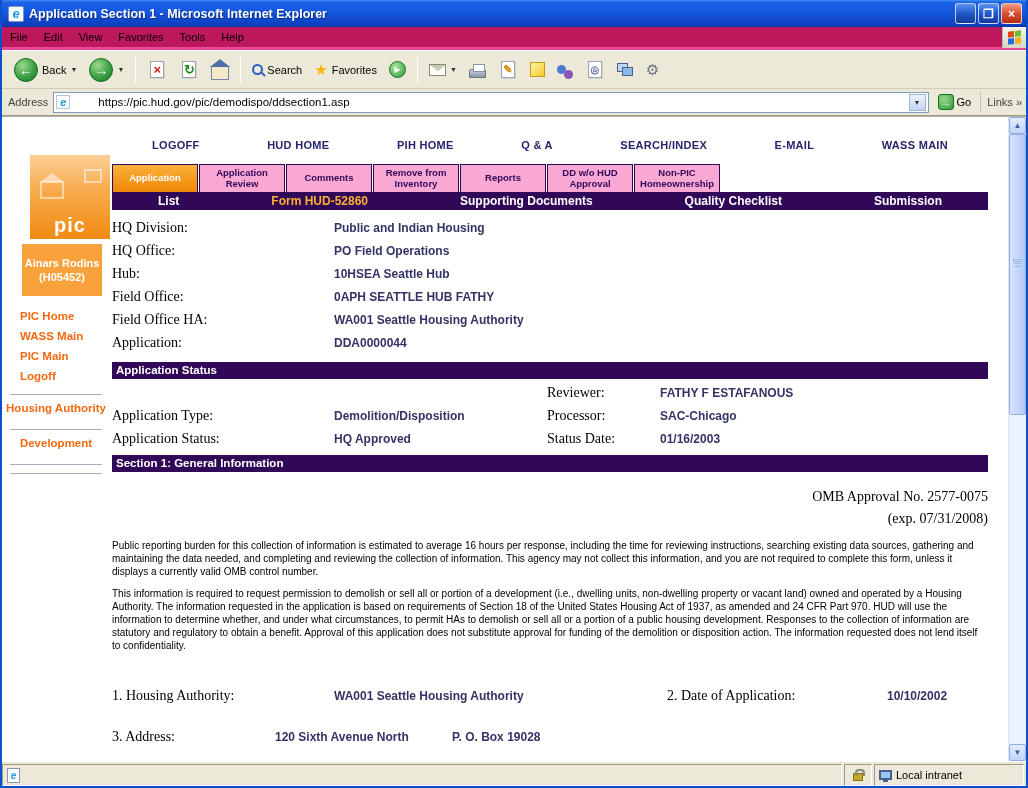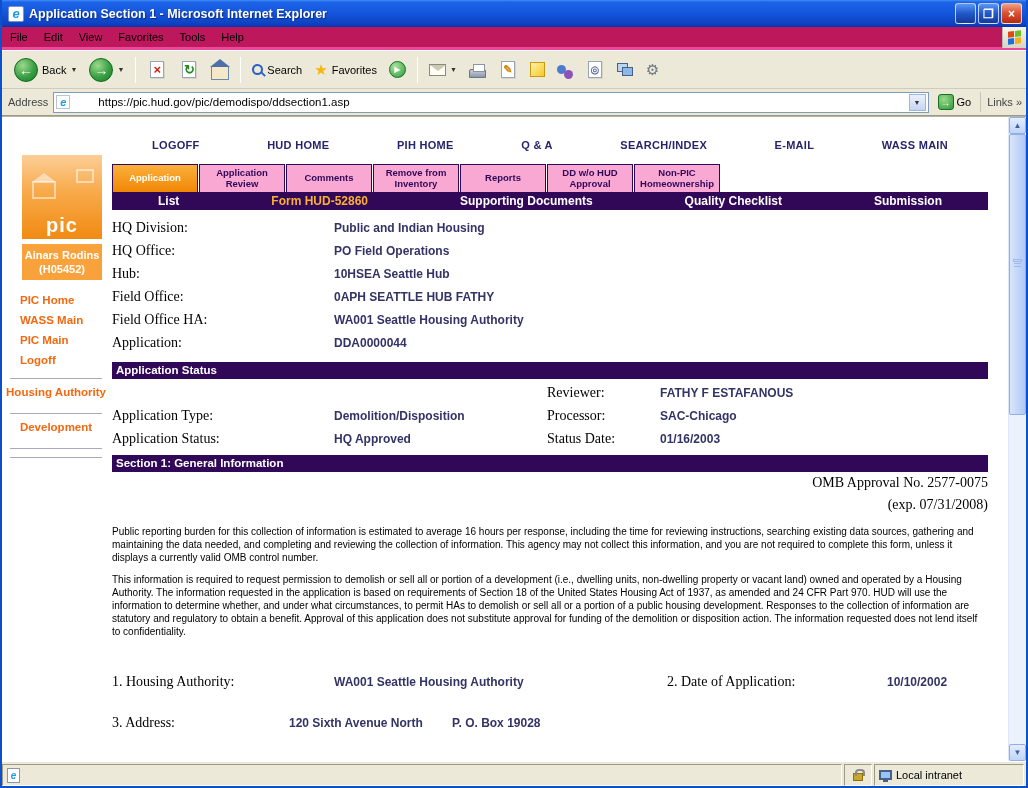--- a/index.html
+++ b/index.html
@@ -76,28 +76,28 @@
   .go-btn { display:flex; align-items:center; gap:3px; font-size:11px; padding:1px 4px; }
   .go-ico { width:16px; height:16px; border-radius:3px; background:radial-gradient(circle at 35% 30%,#9CD98C,#2F9A3C); color:#fff; font-size:10px; font-weight:bold;
             display:flex; align-items:center; justify-content:center; border:1px solid #157020; }
   .links-area { display:flex; align-items:center; gap:3px; font-size:11px; color:#444; border-left:1px solid #C6C3B3; padding-left:6px; height:20px; }
 
   
   .content { flex:1; background:#fff; display:flex; overflow:hidden; border-top:1px solid #B5B2A5; }
 
   
   .sidebar { flex:0 0 108px; background:#fff; padding-top:38px; }
-  .logo { width:80px; height:84px; margin-left:20px; position:relative; overflow:hidden;
+  .logo { width:80px; height:84px; margin-left:28px; position:relative; overflow:hidden;
           background:linear-gradient(180deg,#FBCE96 0%,#F8A948 45%,#F08A12 100%); }
   .logo .ptext { position:absolute; bottom:2px; left:50%; transform:translateX(-50%); color:#fff; font-weight:bold; font-size:20px; letter-spacing:1px; }
   .lh { position:absolute; border:2px solid rgba(255,255,255,.5); }
   .lh.a { width:24px; height:18px; left:10px; top:26px; }
   .lh.a::before { content:""; position:absolute; left:-2px; top:-10px; border-left:12px solid transparent; border-right:12px solid transparent; border-bottom:9px solid rgba(255,255,255,.5); }
   .lh.b { width:18px; height:14px; right:8px; top:14px; }
-  .userbox { width:80px; margin:5px 0 0 20px; background:#F9A23B; color:#fff; font-weight:bold; font-size:11px; text-align:center; padding:4px 2px; line-height:14px; }
+  .userbox { width:80px; margin:5px 0 0 20px; background:#F9A23B; color:#fff; font-weight:bold; font-size:11px; text-align:center; padding:12px 2px; line-height:14px; }
   .side-links { margin:10px 0 0 18px; }
   .side-link { color:#F26911; font-weight:bold; font-size:11.5px; line-height:20px; cursor:pointer; }
   .sdiv { border-top:1px solid #ACA8C0; margin:8px 8px 0 8px; }
   .side-sec { color:#F26911; font-weight:bold; font-size:11.5px; text-align:center; padding:6px 4px; line-height:14px; cursor:pointer; }
 
   
   .main { flex:1; padding:0 20px 0 2px; overflow:hidden; }
   .topnav { margin-top:22px; display:flex; justify-content:space-between; padding:0 40px; }
   .topnav span { color:#26256C; font-weight:bold; font-size:11px; letter-spacing:.3px; cursor:pointer; white-space:nowrap; }
 
@@ -108,25 +108,25 @@
   .tab.active { background:linear-gradient(180deg,#FBB03B,#F08705); color:#fff; }
 
   .subnav { height:18px; background:#310858; display:flex; align-items:center; justify-content:space-around; }
   .subnav span { color:#fff; font-weight:bold; font-size:12px; cursor:pointer; white-space:nowrap; }
   .subnav span.hot { color:#FBAF33; }
 
   .fields { margin-top:8px; }
   .frow { position:relative; height:23px; }
   .flabel { position:absolute; left:0; top:2px; font-family:"Liberation Serif", serif; font-size:14px; color:#000; white-space:nowrap; }
   .fvalue { position:absolute; top:3px; font-size:12px; font-weight:bold; color:#333366; white-space:nowrap; }
-  .c2 { left:222px; } .c3 { left:435px; } .c4 { left:548px; } .c5 { left:555px; } .c6 { left:775px; } .caddr { left:177px; }
+  .c2 { left:222px; } .c3 { left:435px; } .c4 { left:548px; } .c5 { left:555px; } .c6 { left:775px; } .caddr { left:163px; }
 
   .pbar { height:17px; background:#310858; color:#fff; font-weight:bold; font-size:11.5px; line-height:17px; padding-left:4px; margin-top:6px; }
 
-  .omb { text-align:right; font-family:"Liberation Serif", serif; font-size:14px; line-height:22px; margin-top:0; }
+  .omb { text-align:right; font-family:"Liberation Serif", serif; font-size:14px; line-height:22px; margin-top:14px; }
   .para { margin-top:9px; font-size:10px; line-height:13px; color:#000; }
 
   .qsec { margin-top:34px; }
   .q3 { margin-top:18px; }
 
   
   .vscroll { flex:0 0 18px; background:#ECF2FB; display:flex; flex-direction:column; border-left:1px solid #DDE6F6; }
   .sarrow { height:17px; background:linear-gradient(180deg,#E3EDFD,#C0D4F8); border:1px solid #93AEE0; border-radius:2px;
             color:#3E5FA8; font-size:8px; display:flex; align-items:center; justify-content:center; }
   .strack { flex:1; position:relative; }

